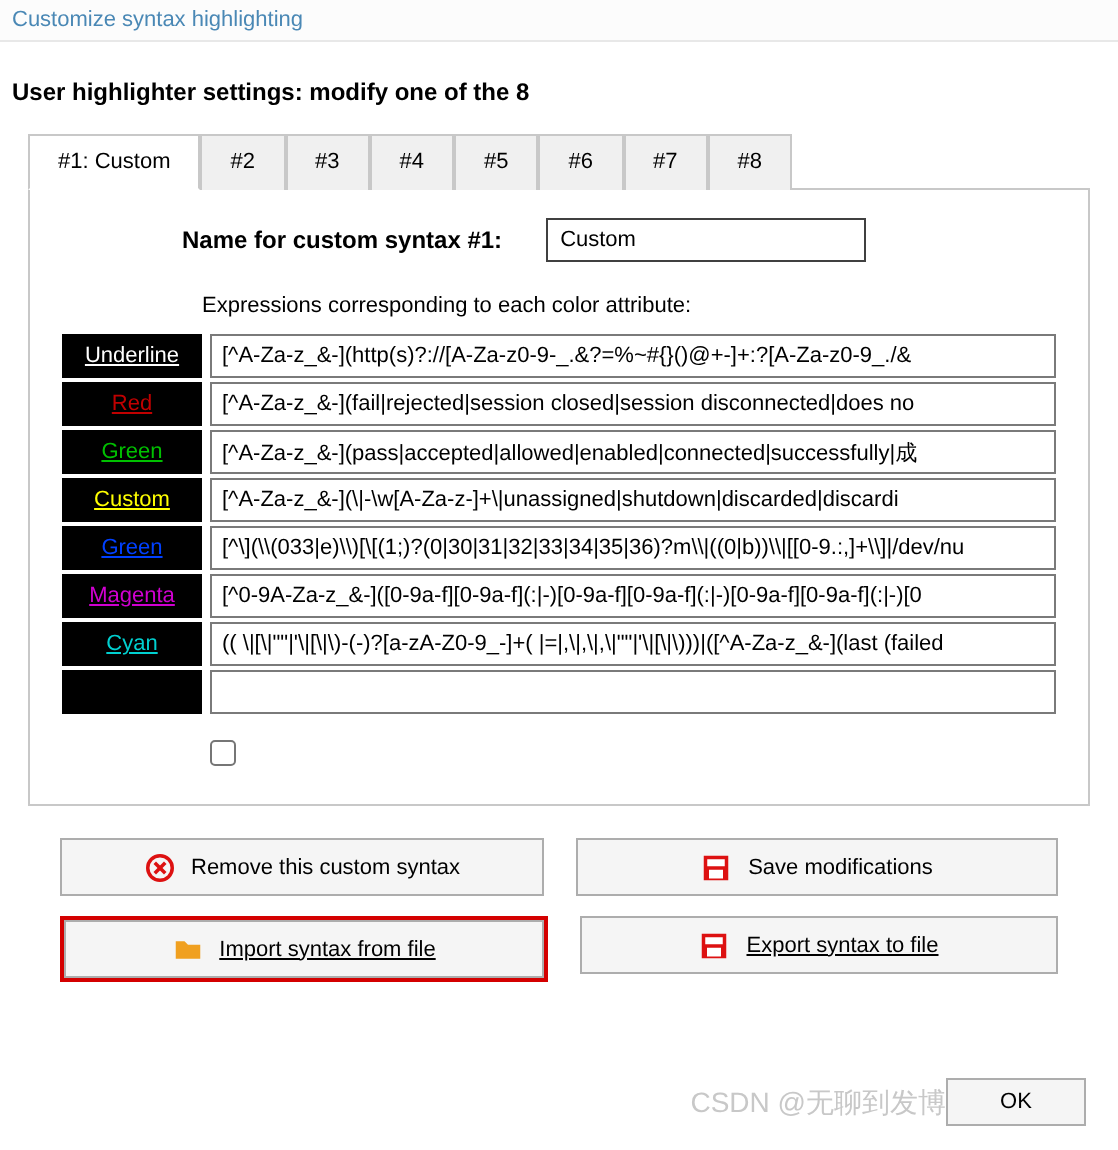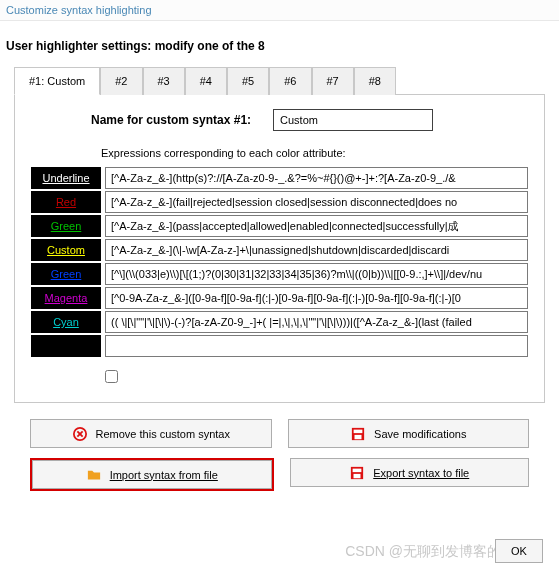--- a/index.html
+++ b/index.html
@@ -19,21 +19,21 @@
 .expr { flex: 1; height: 22px; border: 1px solid #7a7a7a; padding: 3px 5px; margin-left: 4px; overflow: hidden; white-space: nowrap; }
 .case-row { padding-left: 70px; margin-top: 10px; display: flex; align-items: center; gap: 4px; }
 .buttons { display: flex; gap: 16px; margin: 16px 30px 10px; }
 .btn { flex: 1; height: 29px; border: 1px solid #adadad; background: #f5f5f5; display: flex; align-items: center; justify-content: center; gap: 8px; cursor: pointer; }
 .highlight-box { margin: 4px 30px 0; display: flex; gap: 16px; }
 .hl { flex: 1; text-decoration: underline; }
 .hl.left { border: 2px solid #d40000; padding: 0; }
 .hl .btn { margin: 0; }
 .icon { width: 16px; height: 16px; display: inline-flex; align-items: center; justify-content: center; }
 .ok-row { position: absolute; right: 16px; bottom: 12px; font-size: 11px; }
-.ok-btn { width: 48px; height: 24px; border: 1px solid #adadad; background: #f5f5f5; cursor: pointer; }
+.ok-btn { width: 70px; height: 24px; border: 1px solid #adadad; background: #f5f5f5; cursor: pointer; }
 .watermark { position: absolute; right: 30px; bottom: 14px; color: #c8c8c8; font-size: 14px; pointer-events: none; }
 </style>
 </head>
 <body>
 
 <div class="titlebar">Customize syntax highlighting</div>
 <div class="header">User highlighter settings: modify one of the 8</div>
 
 <div class="tabs">
   <div class="tab active">#1: Custom</div>

